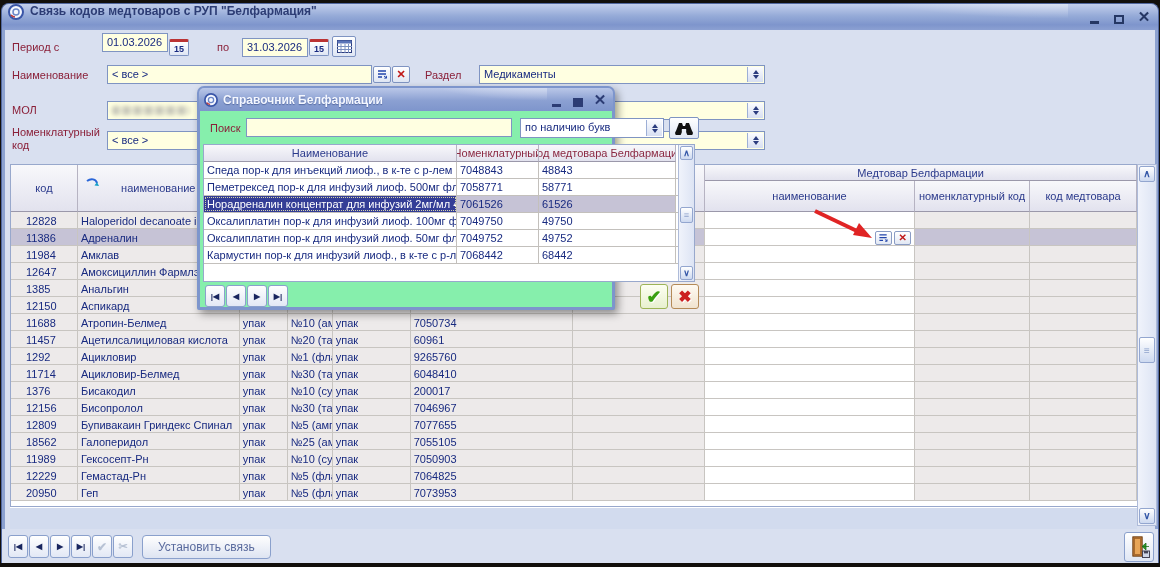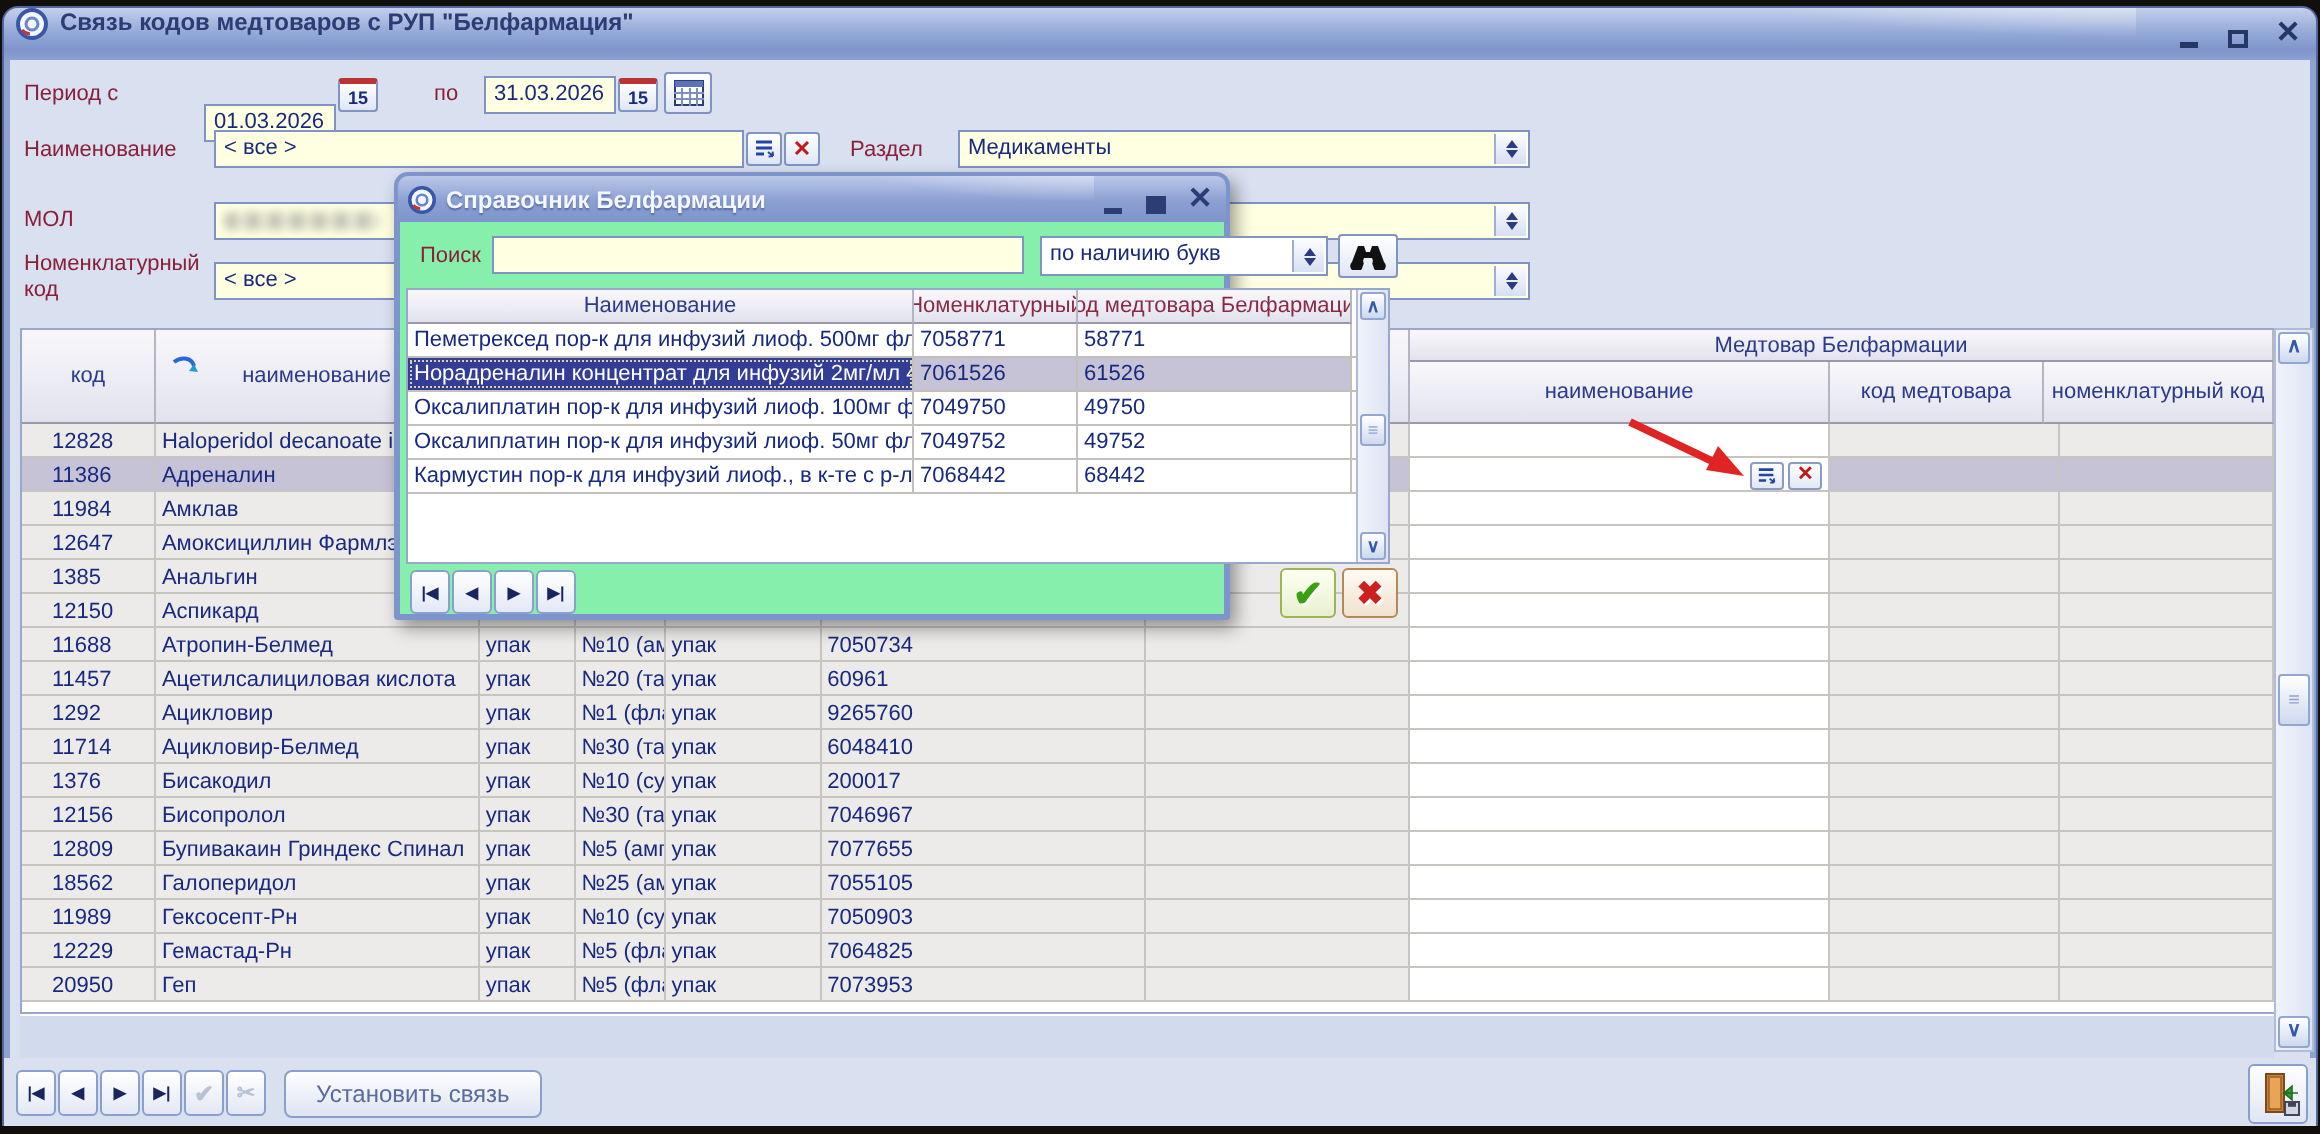--- a/index.html
+++ b/index.html
@@ -153,21 +153,21 @@
           <span class="min"></span>
         </span>
       <span class="wbtn">
           <span class="max"></span>
         </span>
       <span class="wbtn" style="align-items:center;font-size:15px">✕</span>
     </span>
   </div>
 
   <span class="flabel" style="left:10px;top:37px">Период с</span>
-  <div class="field" style="left:100px;top:48px;width:66px">01.03.2026</div>
+  <div class="field" style="left:100px;top:29px;width:66px">01.03.2026</div>
   <div class="btn daybtn" style="left:167px;top:35px">15</div>
   <span class="flabel" style="left:215px;top:37px">по</span>
   <div class="field" style="left:240px;top:34px;width:66px">31.03.2026</div>
   <div class="btn daybtn" style="left:307px;top:35px">15</div>
   <div class="btn" style="left:330px;top:32px;width:24px;height:21px">
     <span style="display:inline-flex">
       <svg width="15" height="13" viewBox="0 0 15 13">
           <rect x="0.5" y="0.5" width="14" height="12" fill="#fff" stroke="#2b3c7e"></rect>
           <rect x="0.5" y="0.5" width="14" height="3" fill="#5a74b8"></rect>
           <path d="M0 6.5h15M0 9.5h15M4 4v9M8 4v9M11.5 4v9" stroke="#7a90c0" stroke-width="1"></path>
@@ -230,22 +230,22 @@
       </div>
       <div class="th c-c3 tall"></div>
       <div class="th c-c4 tall"></div>
       <div class="th c-c5 tall"></div>
       <div class="th c-c6 tall"></div>
       <div class="th c-c7 tall"></div>
       <div class="th-group">
         <div class="th group-span">Медтовар Белфармации</div>
         <div class="th-sub">
           <div class="th c-rname" style="height:31px">наименование</div>
+          <div class="th c-rnom" style="height:31px">номенклатурный код</div>
           <div class="th c-rmed" style="height:31px">код медтовара</div>
-          <div class="th c-rnom" style="height:31px">номенклатурный код</div>
         </div>
       </div>
     </div>
     <div>
         <div class="trow">
           <div class="tcell c-code">12828</div>
           <div class="tcell c-name">Haloperidol decanoate i</div>
           <div class="tcell c-c3"></div>
           <div class="tcell c-c4"></div>
           <div class="tcell c-c5"></div>
@@ -540,20 +540,25 @@
   </div>
 
   <div class="dtable">
     <div class="dthead">
       <div class="dth navy d-name">Наименование</div>
       <div class="dth maroon d-nom">Номенклатурный</div>
       <div class="dth maroon d-med">Код медтовара Белфармации</div>
     </div>
     <div>
         <div class="drow">
+          <div class="dcell d-name">Спеда пор-к для инъекций лиоф., в к-те с р-лем</div>
+          <div class="dcell d-nom">7048843</div>
+          <div class="dcell d-med">48843</div>
+        </div>
+        <div class="drow">
           <div class="dcell d-name">Пеметрексед пор-к для инфузий лиоф. 500мг фла</div>
           <div class="dcell d-nom">7058771</div>
           <div class="dcell d-med">58771</div>
         </div>
         <div class="drow">
           <div class="dcell d-name d-name-sel">Норадреналин концентрат для инфузий 2мг/мл 4</div>
           <div class="dcell d-nom d-cell-sel">7061526</div>
           <div class="dcell d-med d-cell-sel">61526</div>
         </div>
         <div class="drow">

